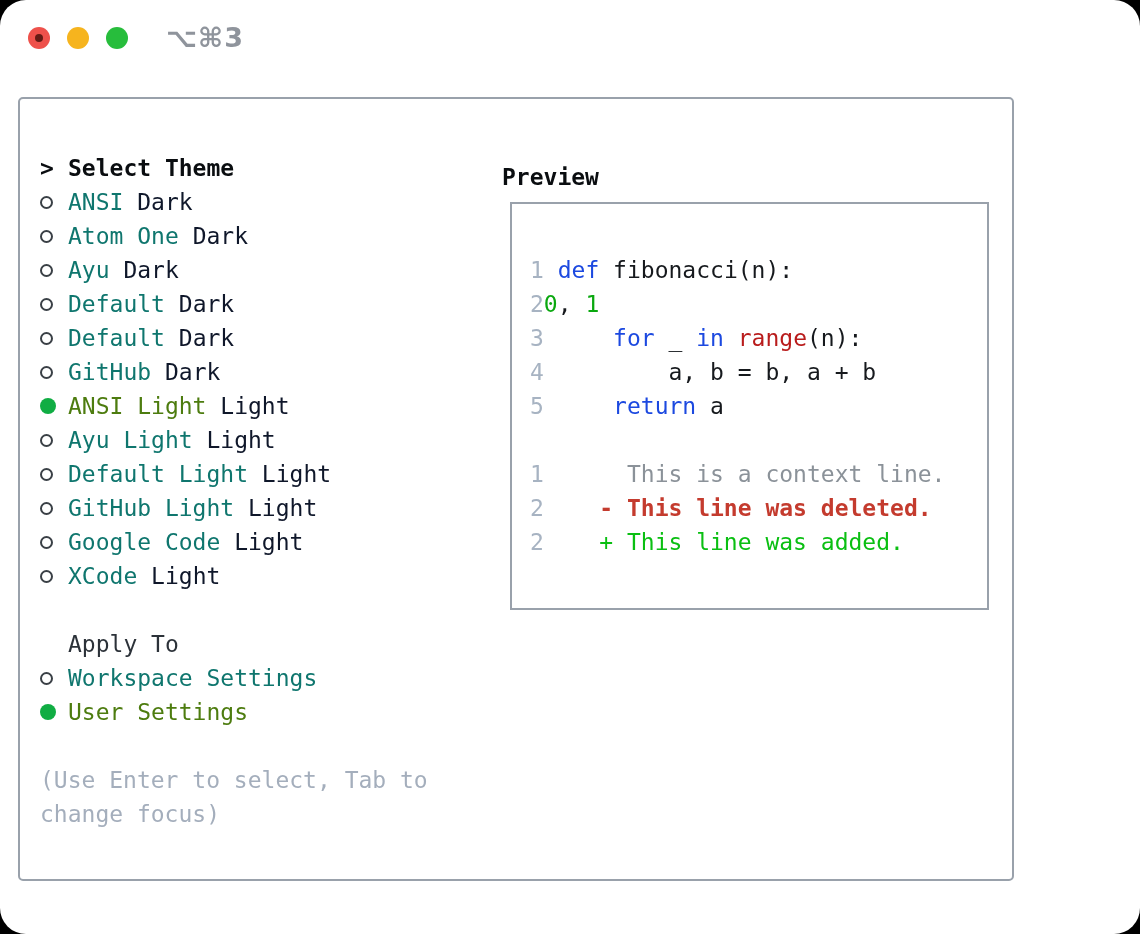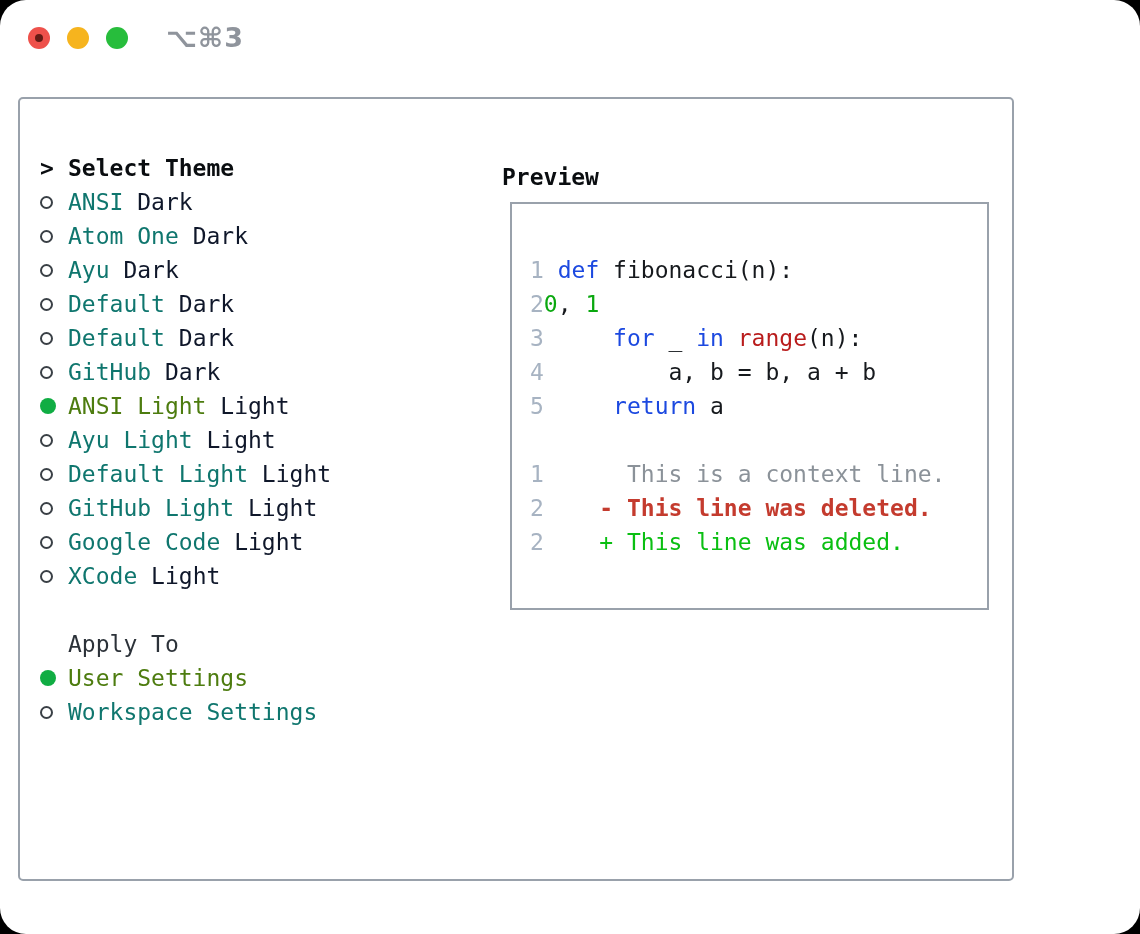--- a/index.html
+++ b/index.html
@@ -99,25 +99,27 @@
           <div class="row"><span class="marker"><span class="dot"></span></span><span class="tname">Google Code</span><span class="ttag"> Light</span></div>
           <div class="row"><span class="marker"><span class="dot"></span></span><span class="tname">XCode</span><span class="ttag"> Light</span></div>
         </div>
 
       <div id="apply-section" class="section-gap">
         <div class="row">
           <span class="marker"></span>
           <span>Apply To</span>
         </div>
         <div id="apply-list">
+            <div class="row"><span class="marker"><span class="dot"></span></span><span class="tname">Workspace Settings</span></div>
             <div class="row"><span class="marker"><span class="dot filled"></span></span><span class="tname sel">User Settings</span></div>
-            <div class="row"><span class="marker"><span class="dot"></span></span><span class="tname">Workspace Settings</span></div>
           </div>
       </div>
 
+      <div class="hint">(Use Enter to select, Tab to
+change focus)</div>
     </div>
 
     <div class="preview-title">Preview</div>
 
     <div class="preview-box">
       <div class="preview-code">
         <div id="code-lines">
             <div class="pline"><span class="ln">1</span><span class="fg"> </span><span class="kw">def</span><span class="fg"> fibonacci(n):</span></div>
             <div class="pline"><span class="ln">2</span><span class="num">0</span><span class="fg">, </span><span class="num">1</span></div>
             <div class="pline"><span class="ln">3</span><span class="fg">     </span><span class="kw">for</span><span class="fg"> _ </span><span class="kw">in</span><span class="fg"> </span><span class="fn">range</span><span class="fg">(n):</span></div>

